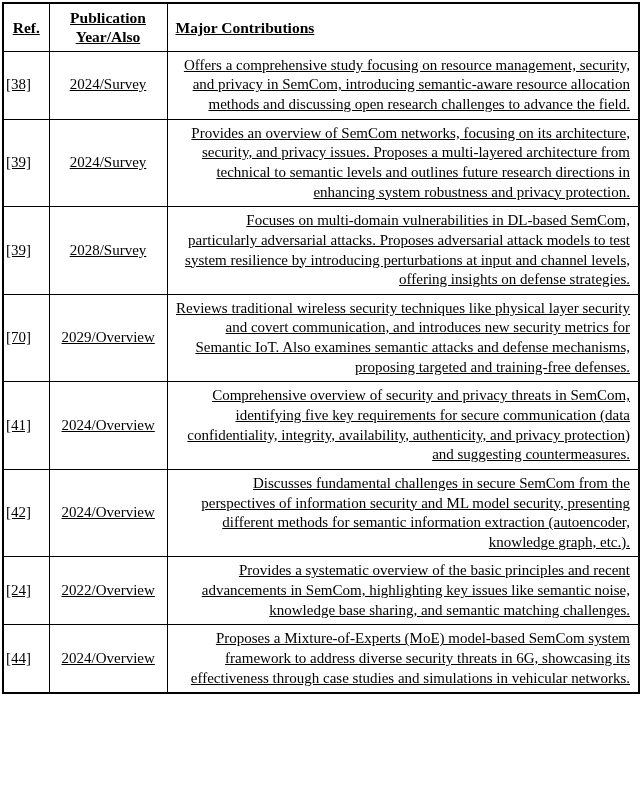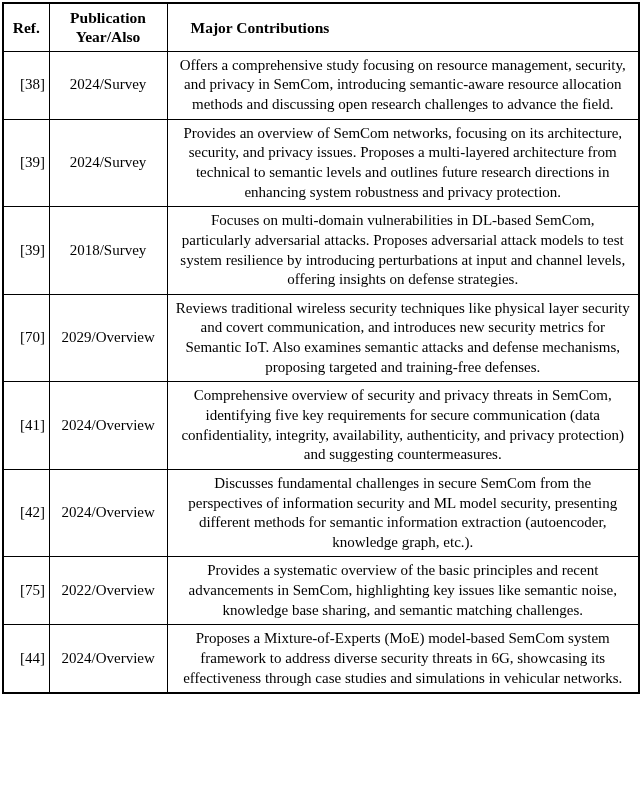--- a/index.html
+++ b/index.html
@@ -9,59 +9,60 @@
   }
   body {
     width: 640px;
     min-height: 797px;
     font-family: "Liberation Serif", "DejaVu Serif", serif;
     color: #000000;
   }
   .table-wrap {
     padding: 2px;
     box-sizing: border-box;
+    text-decoration: underline;
   }
   table.ref-table {
     border-collapse: collapse;
     width: 636px;
     table-layout: fixed;
     border: 2px solid #000000;
   }
   table.ref-table th,
   table.ref-table td {
     border: 1px solid #000000;
     vertical-align: middle;
   }
   th {
     font-weight: bold;
     font-size: 15.5px;
     line-height: 1.25;
     padding: 4px 4px;
   }
   th.col-contrib {
     text-align: left;
-    padding-left: 23px;
+    padding-left: 8px;
   }
   th.col-ref, th.col-year {
     text-align: center;
   }
   td {
     font-size: 15px;
     line-height: 1.31;
   }
   td.col-ref {
     text-align: left;
-    padding: 16px;
+    padding: 2px;
   }
   td.col-year {
     text-align: center;
     padding: 12px;
   }
   td.col-contrib {
-    text-align: center;
+    text-align: right;
     padding: 4px 8px 4px 8px;
   }
   col.c-ref   { width: 46px; }
   col.c-year  { width: 118px; }
   col.c-contr { width: 472px; }
 </style>
 </head>
 <body>
 
 <div class="table-wrap">
@@ -84,40 +85,40 @@
         <td class="col-year">2024/Survey</td>
         <td class="col-contrib">Offers a comprehensive study focusing on resource management, security, and privacy in SemCom, introducing semantic-aware resource allocation methods and discussing open research challenges to advance the field.</td>
       </tr>
       <tr>
         <td class="col-ref">[39]</td>
         <td class="col-year">2024/Survey</td>
         <td class="col-contrib">Provides an overview of SemCom networks, focusing on its architecture, security, and privacy issues. Proposes a multi-layered architecture from technical to semantic levels and outlines future research directions in enhancing system robustness and privacy protection.</td>
       </tr>
       <tr>
         <td class="col-ref">[39]</td>
-        <td class="col-year">2018/Survey</td>
+        <td class="col-year">2028/Survey</td>
         <td class="col-contrib">Focuses on multi-domain vulnerabilities in DL-based SemCom, particularly adversarial attacks. Proposes adversarial attack models to test system resilience by introducing perturbations at input and channel levels, offering insights on defense strategies.</td>
       </tr>
       <tr>
         <td class="col-ref">[70]</td>
         <td class="col-year">2029/Overview</td>
         <td class="col-contrib">Reviews traditional wireless security techniques like physical layer security and covert communication, and introduces new security metrics for Semantic IoT. Also examines semantic attacks and defense mechanisms, proposing targeted and training-free defenses.</td>
       </tr>
       <tr>
         <td class="col-ref">[41]</td>
         <td class="col-year">2024/Overview</td>
         <td class="col-contrib">Comprehensive overview of security and privacy threats in SemCom, identifying five key requirements for secure communication (data confidentiality, integrity, availability, authenticity, and privacy protection) and suggesting countermeasures.</td>
       </tr>
       <tr>
         <td class="col-ref">[42]</td>
         <td class="col-year">2024/Overview</td>
         <td class="col-contrib">Discusses fundamental challenges in secure SemCom from the perspectives of information security and ML model security, presenting different methods for semantic information extraction (autoencoder, knowledge graph, etc.).</td>
       </tr>
       <tr>
-        <td class="col-ref">[75]</td>
+        <td class="col-ref">[24]</td>
         <td class="col-year">2022/Overview</td>
         <td class="col-contrib">Provides a systematic overview of the basic principles and recent advancements in SemCom, highlighting key issues like semantic noise, knowledge base sharing, and semantic matching challenges.</td>
       </tr>
       <tr>
         <td class="col-ref">[44]</td>
         <td class="col-year">2024/Overview</td>
         <td class="col-contrib">Proposes a Mixture-of-Experts (MoE) model-based SemCom system framework to address diverse security threats in 6G, showcasing its effectiveness through case studies and simulations in vehicular networks.</td>
       </tr>
     </tbody>
   </table>

